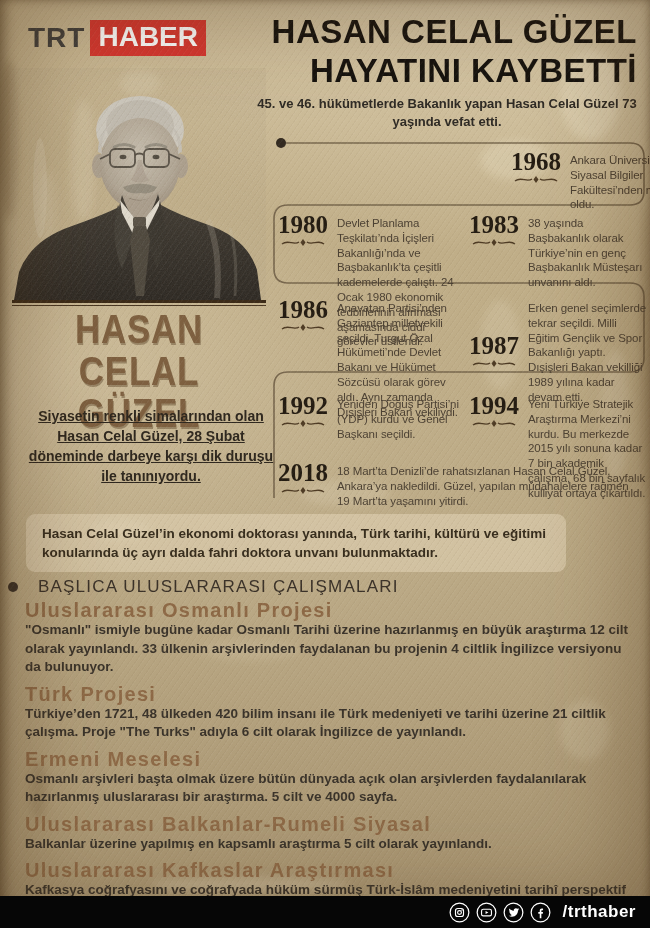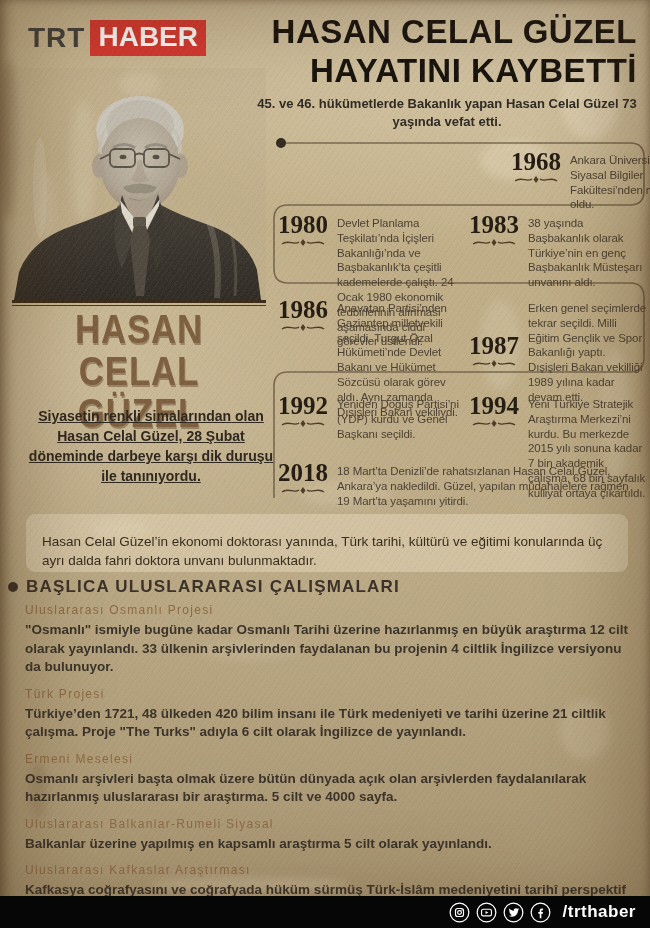--- a/index.html
+++ b/index.html
@@ -38,30 +38,30 @@
         text-shadow:1px 2px 0 rgba(60,35,10,.35);z-index:3;letter-spacing:1px;}
   .bio{position:absolute;left:24px;top:406px;width:254px;text-align:center;font-size:14px;line-height:20px;font-weight:bold;color:#2e271e;z-index:3;text-decoration:underline;}
   
   .tl-svg{position:absolute;left:0;top:0;z-index:2;pointer-events:none;}
   .tl{position:absolute;display:flex;z-index:3;}
   .tl-yearcol{flex:0 0 52px;text-align:center;}
   .tl-year{font-family:"Liberation Serif",serif;font-size:25px;font-weight:700;color:#241c12;line-height:24px;}
   .tl-orn{display:block;margin:1px auto 0;}
   .tl-text{font-size:11.5px;line-height:14.8px;color:#4c4133;padding-top:3px;margin-left:8px;letter-spacing:-.1px;}
   
-  .doc-band{position:absolute;left:26px;top:514px;width:602px;height:58px;border-radius:9px;
-            background:rgba(228,214,184,.55);box-sizing:border-box;padding:18px 16px;
-            font-size:13.5px;line-height:19px;font-weight:normal;color:#372d1d;z-index:3;}
+  .doc-band{position:absolute;left:26px;top:514px;width:540px;height:58px;border-radius:9px;
+            background:rgba(228,214,184,.55);box-sizing:border-box;padding:10px 16px;
+            font-size:13.5px;line-height:19px;font-weight:bold;color:#372d1d;z-index:3;}
   
   .works-heading{position:absolute;left:8px;top:577px;display:flex;align-items:flex-start;z-index:3;}
   .bullet{width:10px;height:10px;border-radius:50%;background:#3a3128;margin-top:5px;}
-  .works-heading-label{margin-left:8px;font-size:17px;font-weight:700;letter-spacing:1.2px;color:#3a3128;}
+  .works-heading-label{margin-left:20px;font-size:17px;font-weight:400;letter-spacing:1.2px;color:#3a3128;}
   .works{position:absolute;left:25px;top:601px;width:606px;z-index:3;}
   .work{margin-bottom:8px;}
-  .work-title{font-size:12px;font-weight:normal;letter-spacing:1.3px;color:#8d6946;line-height:18px;margin-bottom:2px;}
+  .work-title{font-size:20px;font-weight:bold;letter-spacing:1.3px;color:#8d6946;line-height:18px;margin-bottom:2px;}
   .work-text{font-size:13.5px;line-height:18.5px;font-weight:bold;color:#3a332a;}
   
   .footer{position:absolute;left:0;top:896px;width:650px;height:32px;background:#060606;z-index:7;
           display:flex;align-items:center;justify-content:flex-end;box-sizing:border-box;padding-right:14px;gap:6px;}
   .social{width:21px;height:21px;display:block;}
   .handle{color:#ffffff;font-size:17px;font-weight:bold;margin-left:6px;letter-spacing:.5px;font-family:"Liberation Sans",sans-serif;}
 </style>
 </head>
 <body>
 

